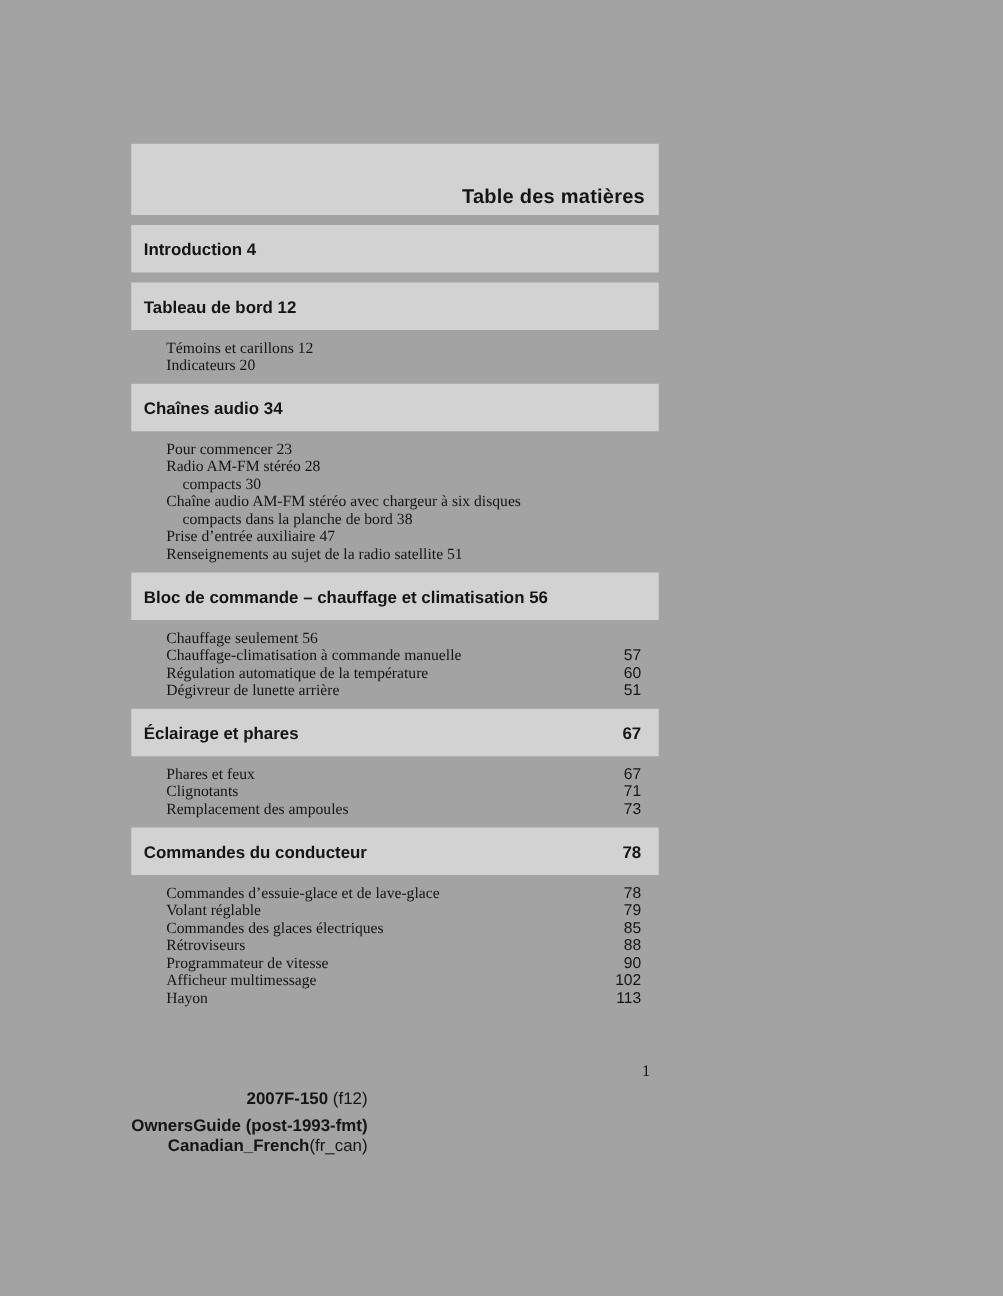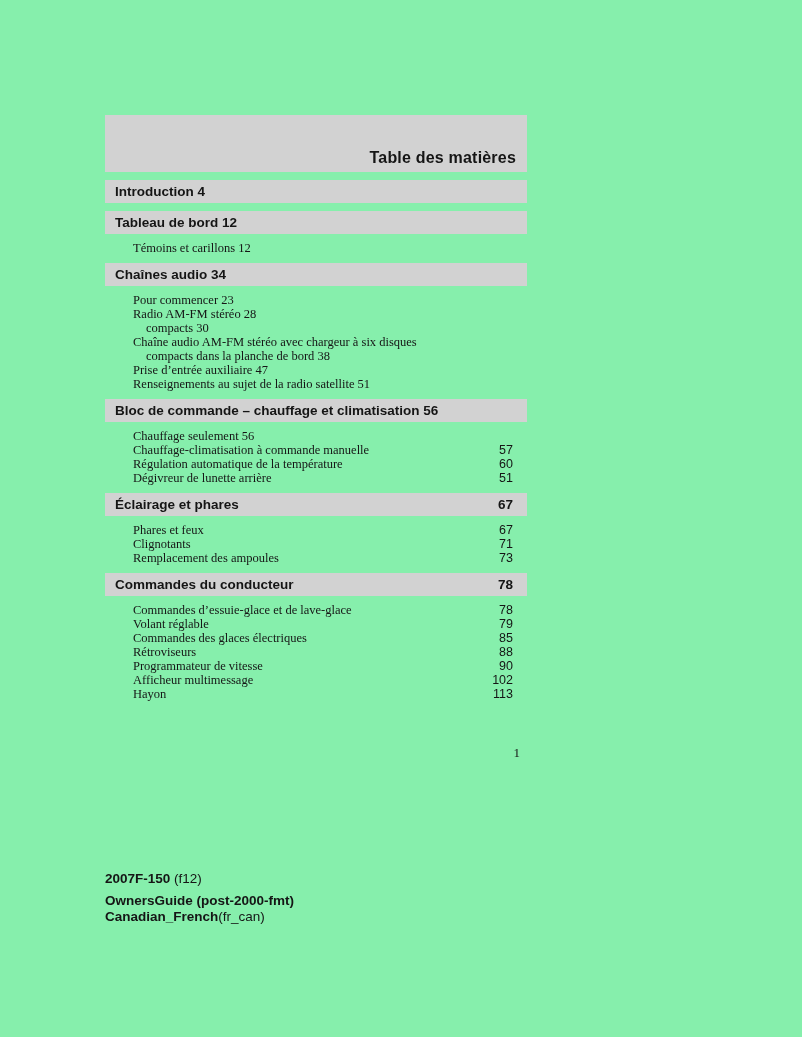--- a/index.html
+++ b/index.html
@@ -1,55 +1,55 @@
 <!DOCTYPE html>
 <html><head>
 <meta charset="utf-8">
 <style>
   html, body { margin: 0; padding: 0; background: #ffffff; }
   .page {
     position: relative;
     width: 802px;
     height: 1037px;
-    background: #86efac;
+    background: #a3a3a3;
     font-family: "Liberation Sans", sans-serif;
     color: #151515;
     overflow: hidden;
   }
   .content { position: absolute; left: 105px; top: 115px; width: 422px; }
 
   .toc-header { height: 57px; background: #d2d2d2; position: relative; }
   .toc-title {
     position: absolute; right: 11px; bottom: 5px;
     font-weight: bold; font-size: 16px; letter-spacing: 0.2px;
   }
 
   .bar {
-    margin-top: 8px; height: 23px; background: #d2d2d2;
+    margin-top: 8px; height: 38px; background: #d2d2d2;
     display: flex; align-items: center; justify-content: space-between;
     padding: 0 14px 0 10px; box-sizing: border-box;
     font-weight: bold; font-size: 13.5px;
   }
 
   .items {
     margin: 7px 14px 2px 28px;
     font-family: "Liberation Serif", serif;
     font-size: 12.5px; line-height: 14px;
   }
   .item { display: flex; justify-content: space-between; }
   .item.cont { padding-left: 13px; }
   .item .p { font-family: Liberation Sans, sans-serif; }
 
   .folio {
     margin-top: 44px; text-align: right; padding-right: 7px;
     font-family: "Liberation Serif", serif; font-size: 13px;
   }
 
   .footer { position: absolute; left: 105px; top: 871px; font-size: 13.5px; }
-  .footer-line { line-height: 16px; }
+  .footer-line { line-height: 16px; text-align: right; }
   .footer-line.first { margin-bottom: 6px; }
   .fb { font-weight: bold; }
   .fn { font-weight: normal; }
 </style>
 </head>
 <body>
 
 <div class="page">
   <div class="content">
 
@@ -60,20 +60,23 @@
     <div class="bar">
       <span>Introduction 4</span>
     </div>
 
     <div class="bar">
       <span>Tableau de bord 12</span>
     </div>
     <div class="items">
       <div class="item">
         <span class="t">Témoins et carillons 12</span>
+      </div>
+      <div class="item">
+        <span class="t">Indicateurs 20</span>
       </div>
     </div>
 
     <div class="bar">
       <span>Chaînes audio 34</span>
     </div>
     <div class="items">
       <div class="item">
         <span class="t">Pour commencer 23</span>
       </div>
@@ -173,19 +176,19 @@
     </div>
 
     <div class="folio">1</div>
   </div>
 
   <div class="footer">
     <div class="footer-line first">
       <span class="fb">2007F-150</span><span class="fn"> (f12)</span>
     </div>
     <div class="footer-line">
-      <span class="fb">OwnersGuide (post-2000-fmt)</span><span class="fn"></span>
+      <span class="fb">OwnersGuide (post-1993-fmt)</span><span class="fn"></span>
     </div>
     <div class="footer-line">
       <span class="fb">Canadian_French</span><span class="fn">(fr_can)</span>
     </div>
   </div>
 </div>
 
 </body></html>

